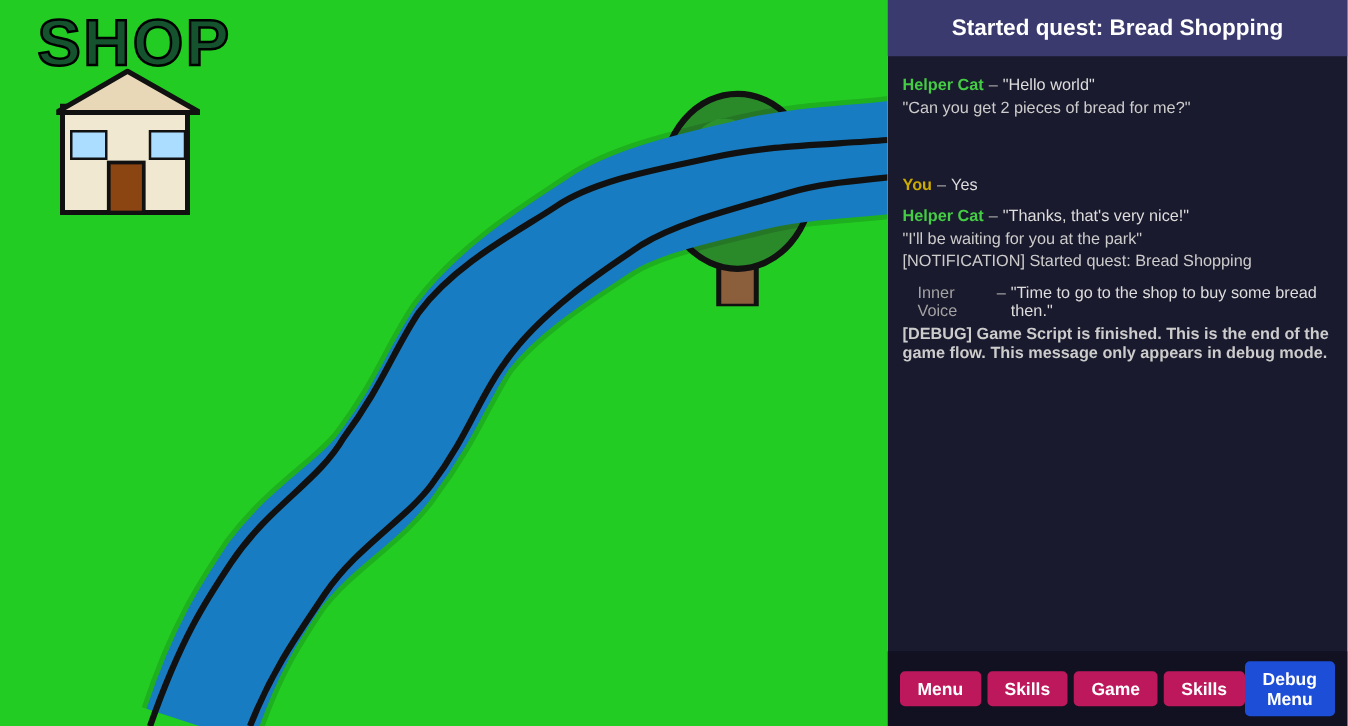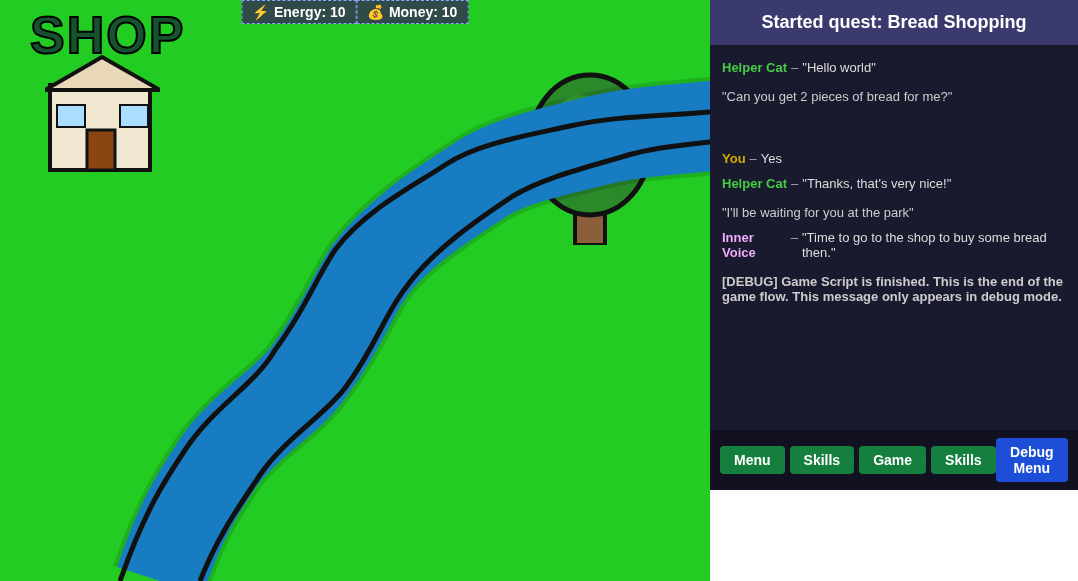--- a/index.html
+++ b/index.html
@@ -86,21 +86,21 @@
     }
 
     .hud-money {
       background: rgba(50, 50, 80, 0.85);
       border-color: #88aaff;
     }
 
     
     #right-panel {
       width: 368px;
-      height: 490px;
+      height: 581px;
       background: #1a1a2e;
       display: flex;
       flex-direction: column;
     }
 
     #quest-header {
       background: #3a3a6e;
       color: #fff;
       font-size: 18px;
       font-weight: bold;
@@ -113,49 +113,49 @@
       padding: 15px 12px;
       overflow-y: auto;
       display: flex;
       flex-direction: column;
       gap: 10px;
     }
 
     .chat-block {
       display: flex;
       flex-direction: column;
-      gap: 14px;
+      gap: 3px;
     }
 
     .chat-speaker-line {
       display: flex;
       align-items: baseline;
       gap: 4px;
       font-size: 13px;
     }
 
     .speaker-helper { color: #44cc44; font-weight: bold; }
     .speaker-you { color: #ccaa00; font-weight: bold; margin-top: 37px; }
-    .speaker-inner { color: #f0abfc; font-weight: bold; }
+    .speaker-inner { color: #a3a3a3; font-weight: normal; margin-left: 12px; }
     .dash { color: #aaa; }
     .chat-quote { color: #ddd; font-size: 13px; }
     .chat-text { color: #ccc; font-size: 13px; }
     .notification { color: #ccc; font-size: 13px; }
     .debug-text { color: #ccc; font-size: 13px; font-weight: bold; }
 
     #bottom-bar {
       display: flex;
       align-items: center;
       justify-content: space-between;
       padding: 8px 10px;
       background: #111122;
     }
 
     .bottom-btn {
-      background: #15803d;
+      background: #be185d;
       color: #fff;
       border: none;
       padding: 6px 14px;
       font-size: 14px;
       font-weight: bold;
       border-radius: 4px;
       cursor: pointer;
     }
 
     #debug-menu-btn {
@@ -167,24 +167,20 @@
       font-weight: bold;
       border-radius: 4px;
       cursor: pointer;
     }
   </style>
 </head>
 <body>
 
 <div id="game-area">
 
-  <div id="hud">
-    <div class="hud-item hud-energy">⚡ Energy: 10</div>
-    <div class="hud-item hud-money">💰 Money: 10</div>
-  </div>
 
   <div id="shop-label">SHOP</div>
 
   <svg id="shop-building" viewBox="0 0 115 120">
 
     <rect x="5" y="30" width="100" height="85" fill="#f0e8d0" stroke="#111" stroke-width="4"></rect>
 
     <polygon points="0,35 57,2 115,35" fill="#e8d8b8" stroke="#111" stroke-width="4"></polygon>
 
     <rect x="42" y="75" width="28" height="40" fill="#8B4513" stroke="#111" stroke-width="3"></rect>
@@ -261,20 +257,21 @@
       </div>
     </div>
 
     <div class="chat-block">
       <div class="chat-speaker-line">
         <span class="speaker-helper">Helper Cat</span>
         <span class="dash">–</span>
         <span class="chat-quote">"Thanks, that's very nice!"</span>
       </div>
       <div class="chat-text">"I'll be waiting for you at the park"</div>
+      <div class="notification">[NOTIFICATION] Started quest: Bread Shopping</div>
     </div>
 
     <div class="chat-block">
       <div class="chat-speaker-line">
         <span class="speaker-inner">Inner Voice</span>
         <span class="dash">–</span>
         <span class="chat-quote">"Time to go to the shop to buy some bread then."</span>
       </div>
       <div class="debug-text">[DEBUG] Game Script is finished. This is the end of the game flow. This message only appears in debug mode.</div>
     </div>

